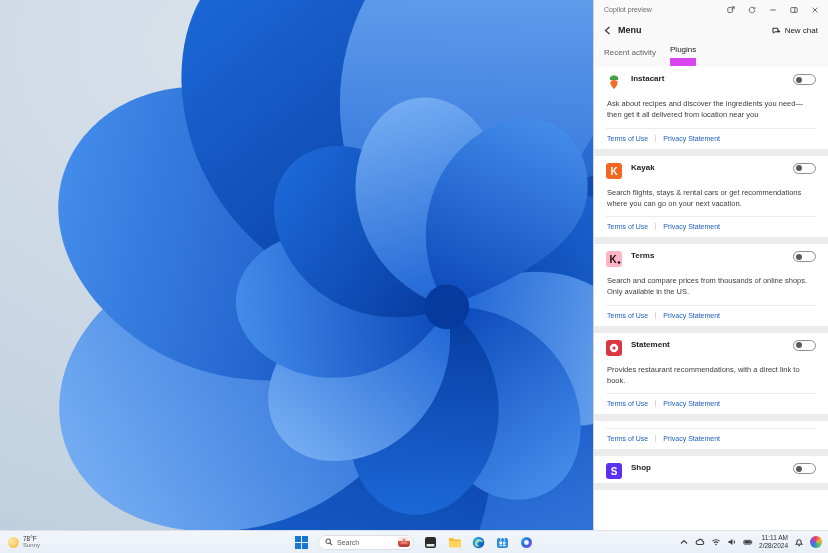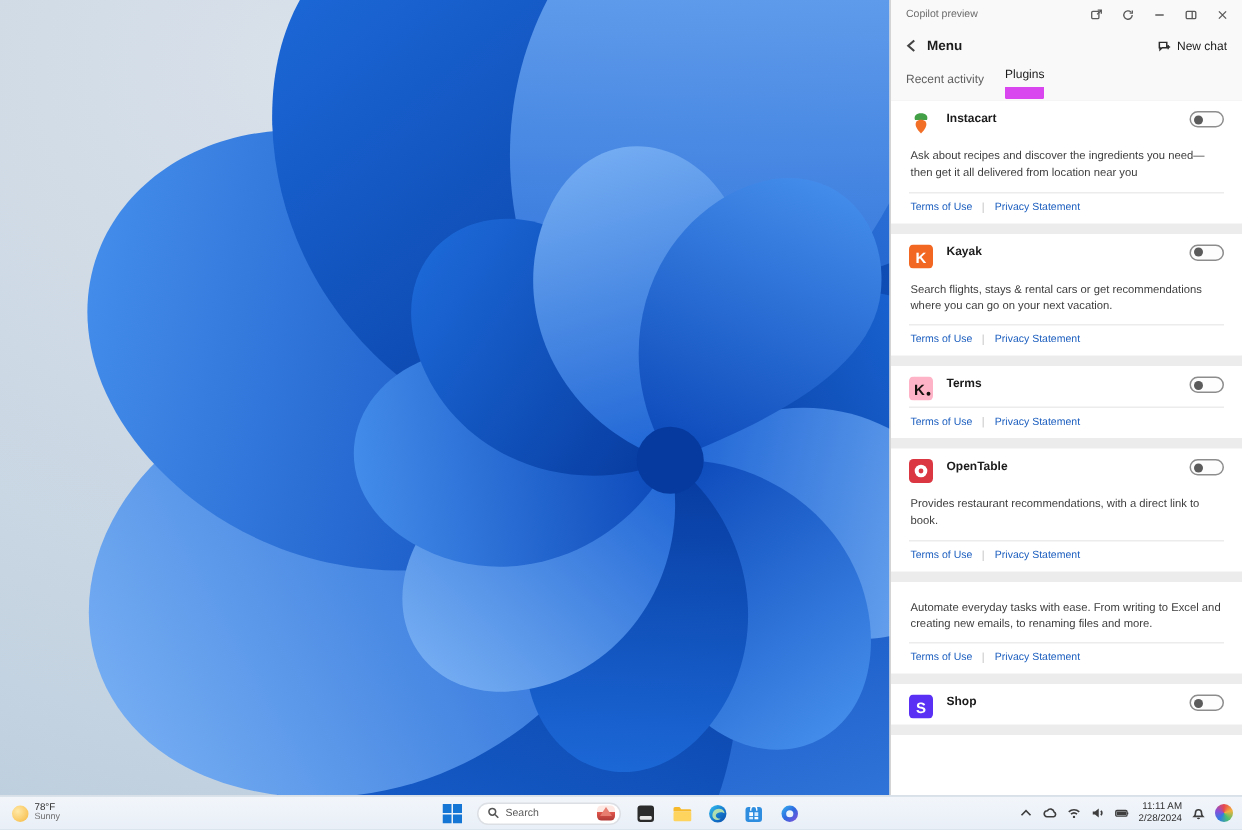--- a/index.html
+++ b/index.html
@@ -241,51 +241,51 @@
                 <rect width="16" height="16" rx="3" fill="#ffb3c7"></rect>
               <text x="7" y="12" font-size="10" font-weight="bold" fill="#17120f" text-anchor="middle" font-family="Liberation Sans,sans-serif">K</text>
               <circle cx="13" cy="11.5" r="1.3" fill="#17120f"></circle>
               </svg>
           </span>
           <span class="plugin-name">Terms</span>
           <span class="toggle">
               <span class="knob"></span>
             </span>
         </div>
+        <div class="plugin-desc">Search and compare prices from thousands of online shops. Only available in the US.</div>
         <div class="card-links">
           <a>Terms of Use</a>
           <span class="linksep"></span>
           <a>Privacy Statement</a>
         </div>
       </div>
 
       <div class="card">
         <div class="card-top">
           <span class="plugin-icon">
             <svg viewBox="0 0 16 16">
                 <rect width="16" height="16" rx="3" fill="#da3743"></rect>
               <circle cx="8" cy="8" r="4.2" fill="#fff"></circle>
                 <circle cx="8" cy="8" r="1.6" fill="#da3743"></circle>
               </svg>
           </span>
-          <span class="plugin-name">OpenTable</span>
+          <span class="plugin-name">Statement</span>
           <span class="toggle">
               <span class="knob"></span>
             </span>
         </div>
         <div class="plugin-desc">Provides restaurant recommendations, with a direct link to book.</div>
         <div class="card-links">
           <a>Terms of Use</a>
           <span class="linksep"></span>
           <a>Privacy Statement</a>
         </div>
       </div>
 
       <div class="card">
-        <div class="plugin-desc">Automate everyday tasks with ease. From writing to Excel and creating new emails, to renaming files and more.</div>
         <div class="card-links">
           <a>Terms of Use</a>
           <span class="linksep"></span>
           <a>Privacy Statement</a>
         </div>
       </div>
 
       <div class="card">
         <div class="card-top">
           <span class="plugin-icon">

